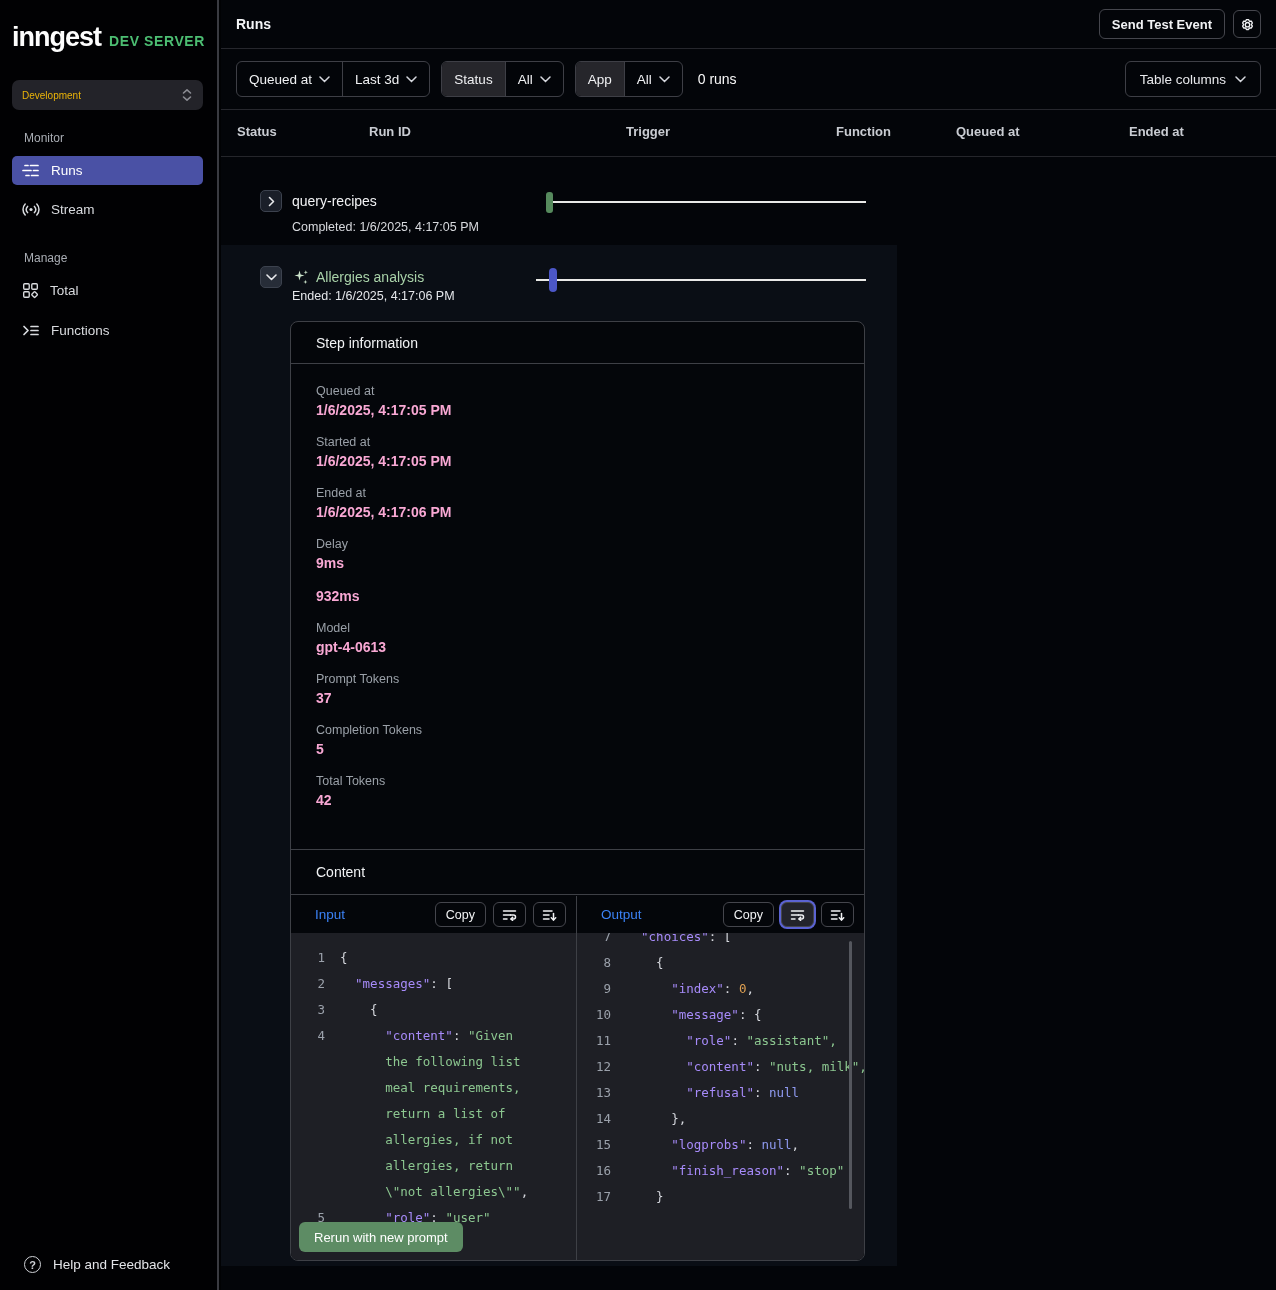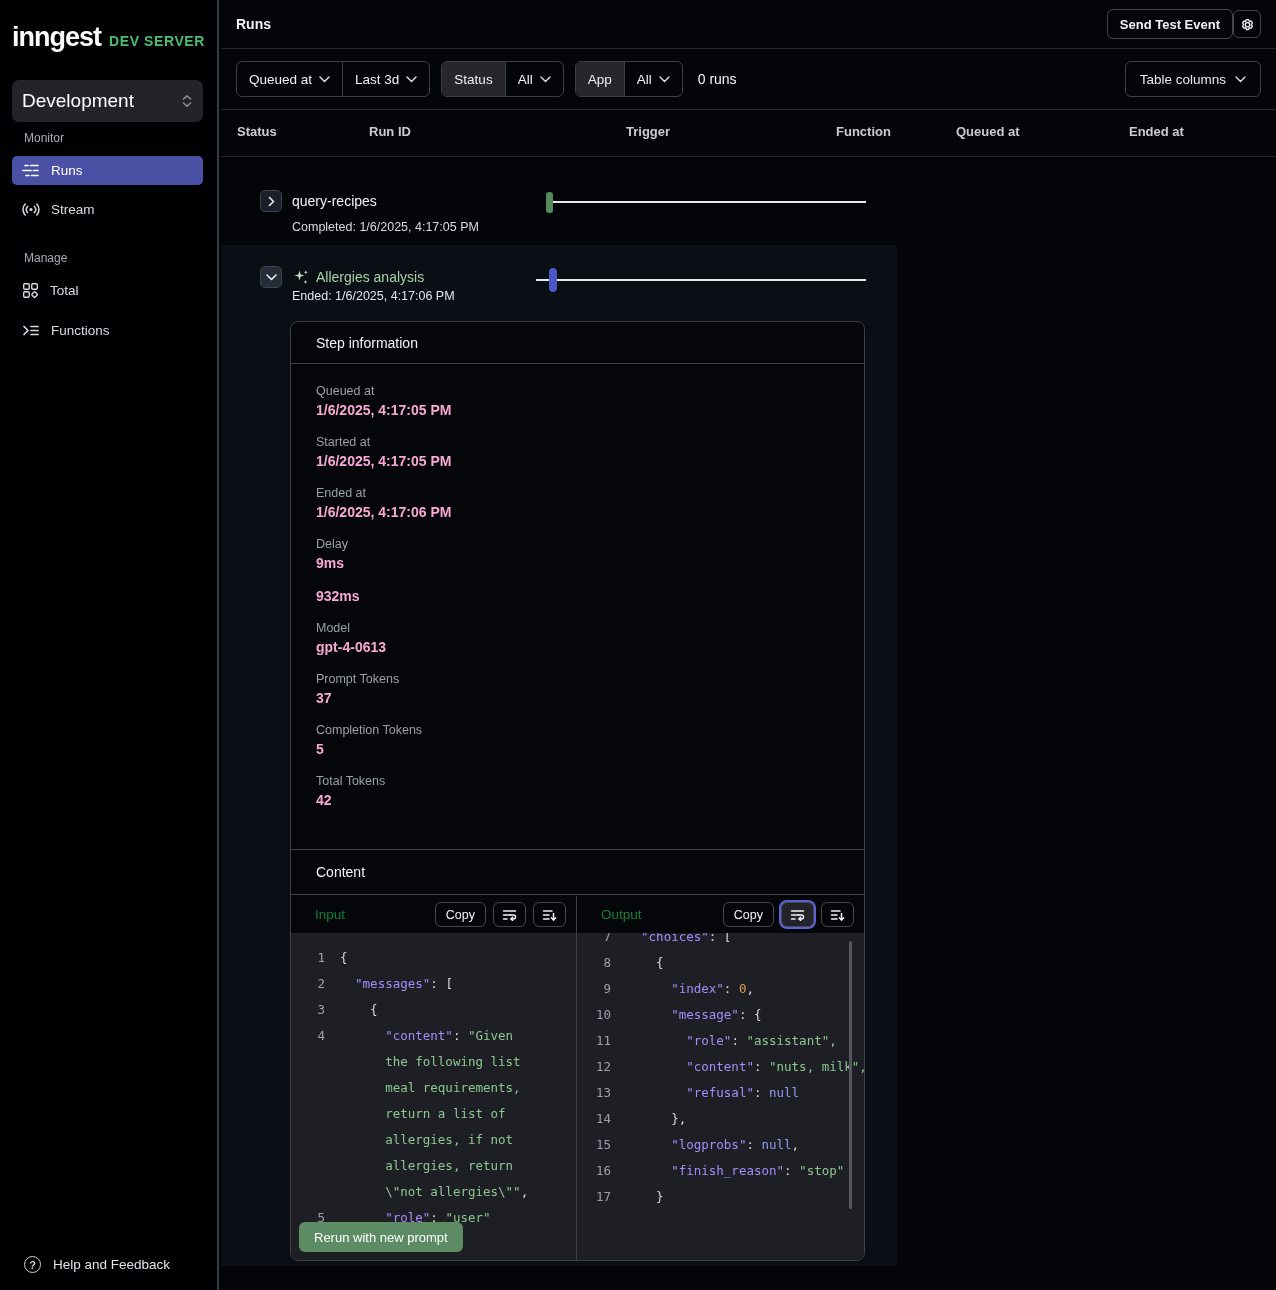--- a/index.html
+++ b/index.html
@@ -3,32 +3,32 @@
 <meta charset="utf-8">
 <style>
   * { margin:0; padding:0; box-sizing:border-box; }
   html,body { width:1276px; height:1290px; background:#010204; font-family:"Liberation Sans",sans-serif; overflow:hidden; position:relative; color:#e8e9ec; }
 
   
   .sidebar { position:absolute; left:0; top:0; width:219px; height:1290px; background:#010103; border-right:2px solid #3a3b41; }
   .logo-row { position:absolute; left:12px; top:22px; display:flex; align-items:baseline; gap:8px; }
   .logo { font-size:27px; font-weight:800; letter-spacing:-1px; color:#fdfdfd; }
   .env { font-size:14px; font-weight:700; letter-spacing:.6px; color:#4cbd72; }
-  .ws-select { position:absolute; left:12px; top:80px; width:191px; height:42px; background:#232329; border-radius:7px; display:flex; align-items:center; padding:0 10px; color:#ffffff; font-size:19px; justify-content:space-between; }
+  .ws-select { position:absolute; left:12px; top:80px; width:191px; height:30px; background:#232329; border-radius:7px; display:flex; align-items:center; padding:0 10px; color:#eab308; font-size:10px; justify-content:space-between; }
   .section-label { position:absolute; left:24px; font-size:12px; color:#a9adb4; }
   .nav-item { position:absolute; left:12px; width:191px; height:29px; border-radius:5px; display:flex; align-items:center; padding:0 10px; gap:11px; font-size:13.5px; color:#d9dbdf; }
   .nav-item.active { background:#4a51a5; color:#ffffff; }
   .help-row { position:absolute; left:24px; bottom:17px; display:flex; align-items:center; gap:12px; font-size:13.5px; color:#e3e4e8; }
   .qmark { width:17px; height:17px; border:1.5px solid #cfd1d6; border-radius:50%; display:flex; align-items:center; justify-content:center; font-size:11px; font-weight:700; color:#cfd1d6; }
 
   
   .main { position:absolute; left:221px; top:0; width:1055px; height:1290px; background:#030509; }
   .topbar { position:absolute; left:0; top:0; right:0; height:49px; border-bottom:1px solid #26272d; display:flex; align-items:center; padding:0 15px; }
   .page-title { font-size:14px; font-weight:600; color:#f4f5f7; }
-  .topbar-right { margin-left:auto; display:flex; align-items:center; }
+  .topbar-right { margin-left:auto; display:flex; align-items:center; gap:8px; }
   .btn { border:1px solid #45464d; border-radius:6px; background:transparent; color:#f2f3f5; font-family:inherit; }
   .send-btn { height:30px; padding:0 12px; font-size:13px; font-weight:600; }
   .icon-btn { width:28px; height:28px; display:flex; align-items:center; justify-content:center; }
 
   .filterbar { position:absolute; left:0; top:49px; right:0; height:61px; border-bottom:1px solid #26272d; display:flex; align-items:center; padding:0 15px; gap:11px; }
   .combo { display:flex; border:1px solid #3e3f46; border-radius:6px; height:36px; overflow:hidden; align-items:stretch; }
   .seg { display:flex; align-items:center; gap:7px; padding:0 12px; font-size:13.5px; color:#f0f1f3; font-weight:500; }
   .seg + .seg { border-left:1px solid #3e3f46; }
   .seg.lit { background:#26262b; }
   .runs-count { font-size:14px; font-weight:500; color:#fafafa; margin-left:4px; }
@@ -56,21 +56,21 @@
   .field { margin-bottom:17px; }
   .flabel { font-size:12.5px; color:#9aa0a8; margin-bottom:4px; }
   .fvalue { font-size:14px; font-weight:600; color:#f9a8d4; }
 
   .content-sec { position:absolute; left:0; top:527px; right:0; bottom:0; border-top:1px solid #3e4046; }
   .content-h { height:45px; display:flex; align-items:center; padding-left:25px; font-size:14px; color:#f2f3f5; border-bottom:1px solid #3e4046; }
   .panes { position:absolute; left:0; top:46px; right:0; bottom:0; display:flex; }
   .pane { width:287px; display:flex; flex-direction:column; }
   .pane.in { border-right:1px solid #3e4046; }
   .pane-h { height:37px; display:flex; align-items:center; padding:0 10px 0 24px; gap:7px; }
-  .pane-title { font-size:13.5px; color:#15803d; margin-right:auto; }
+  .pane-title { font-size:13.5px; color:#3b82f6; margin-right:auto; }
   .mini-btn { height:25px; border:1px solid #45464d; border-radius:6px; background:transparent; color:#f2f3f5; font-size:12.5px; font-family:inherit; padding:0 10px; display:flex; align-items:center; justify-content:center; }
   .mini-btn.iconic { width:33px; padding:0; }
   .mini-btn.active { box-shadow:0 0 0 2px #5b63d3; background:#23242b; }
   .pane-body { flex:1; background:#1e1f25; position:relative; overflow:hidden; font-family:"DejaVu Sans Mono",monospace; font-size:12.5px; line-height:26px; padding-top:12px; }
   .pane-body.out { padding-top:0; }
   .out-scrolled { margin-top:-9px; }
   .cl { display:flex; }
   .ln { width:34px; flex-shrink:0; text-align:right; color:#9ba1ab; }
   .ct { margin-left:15px; white-space:pre; }
   .tk-pl { color:#d6d8de; }

